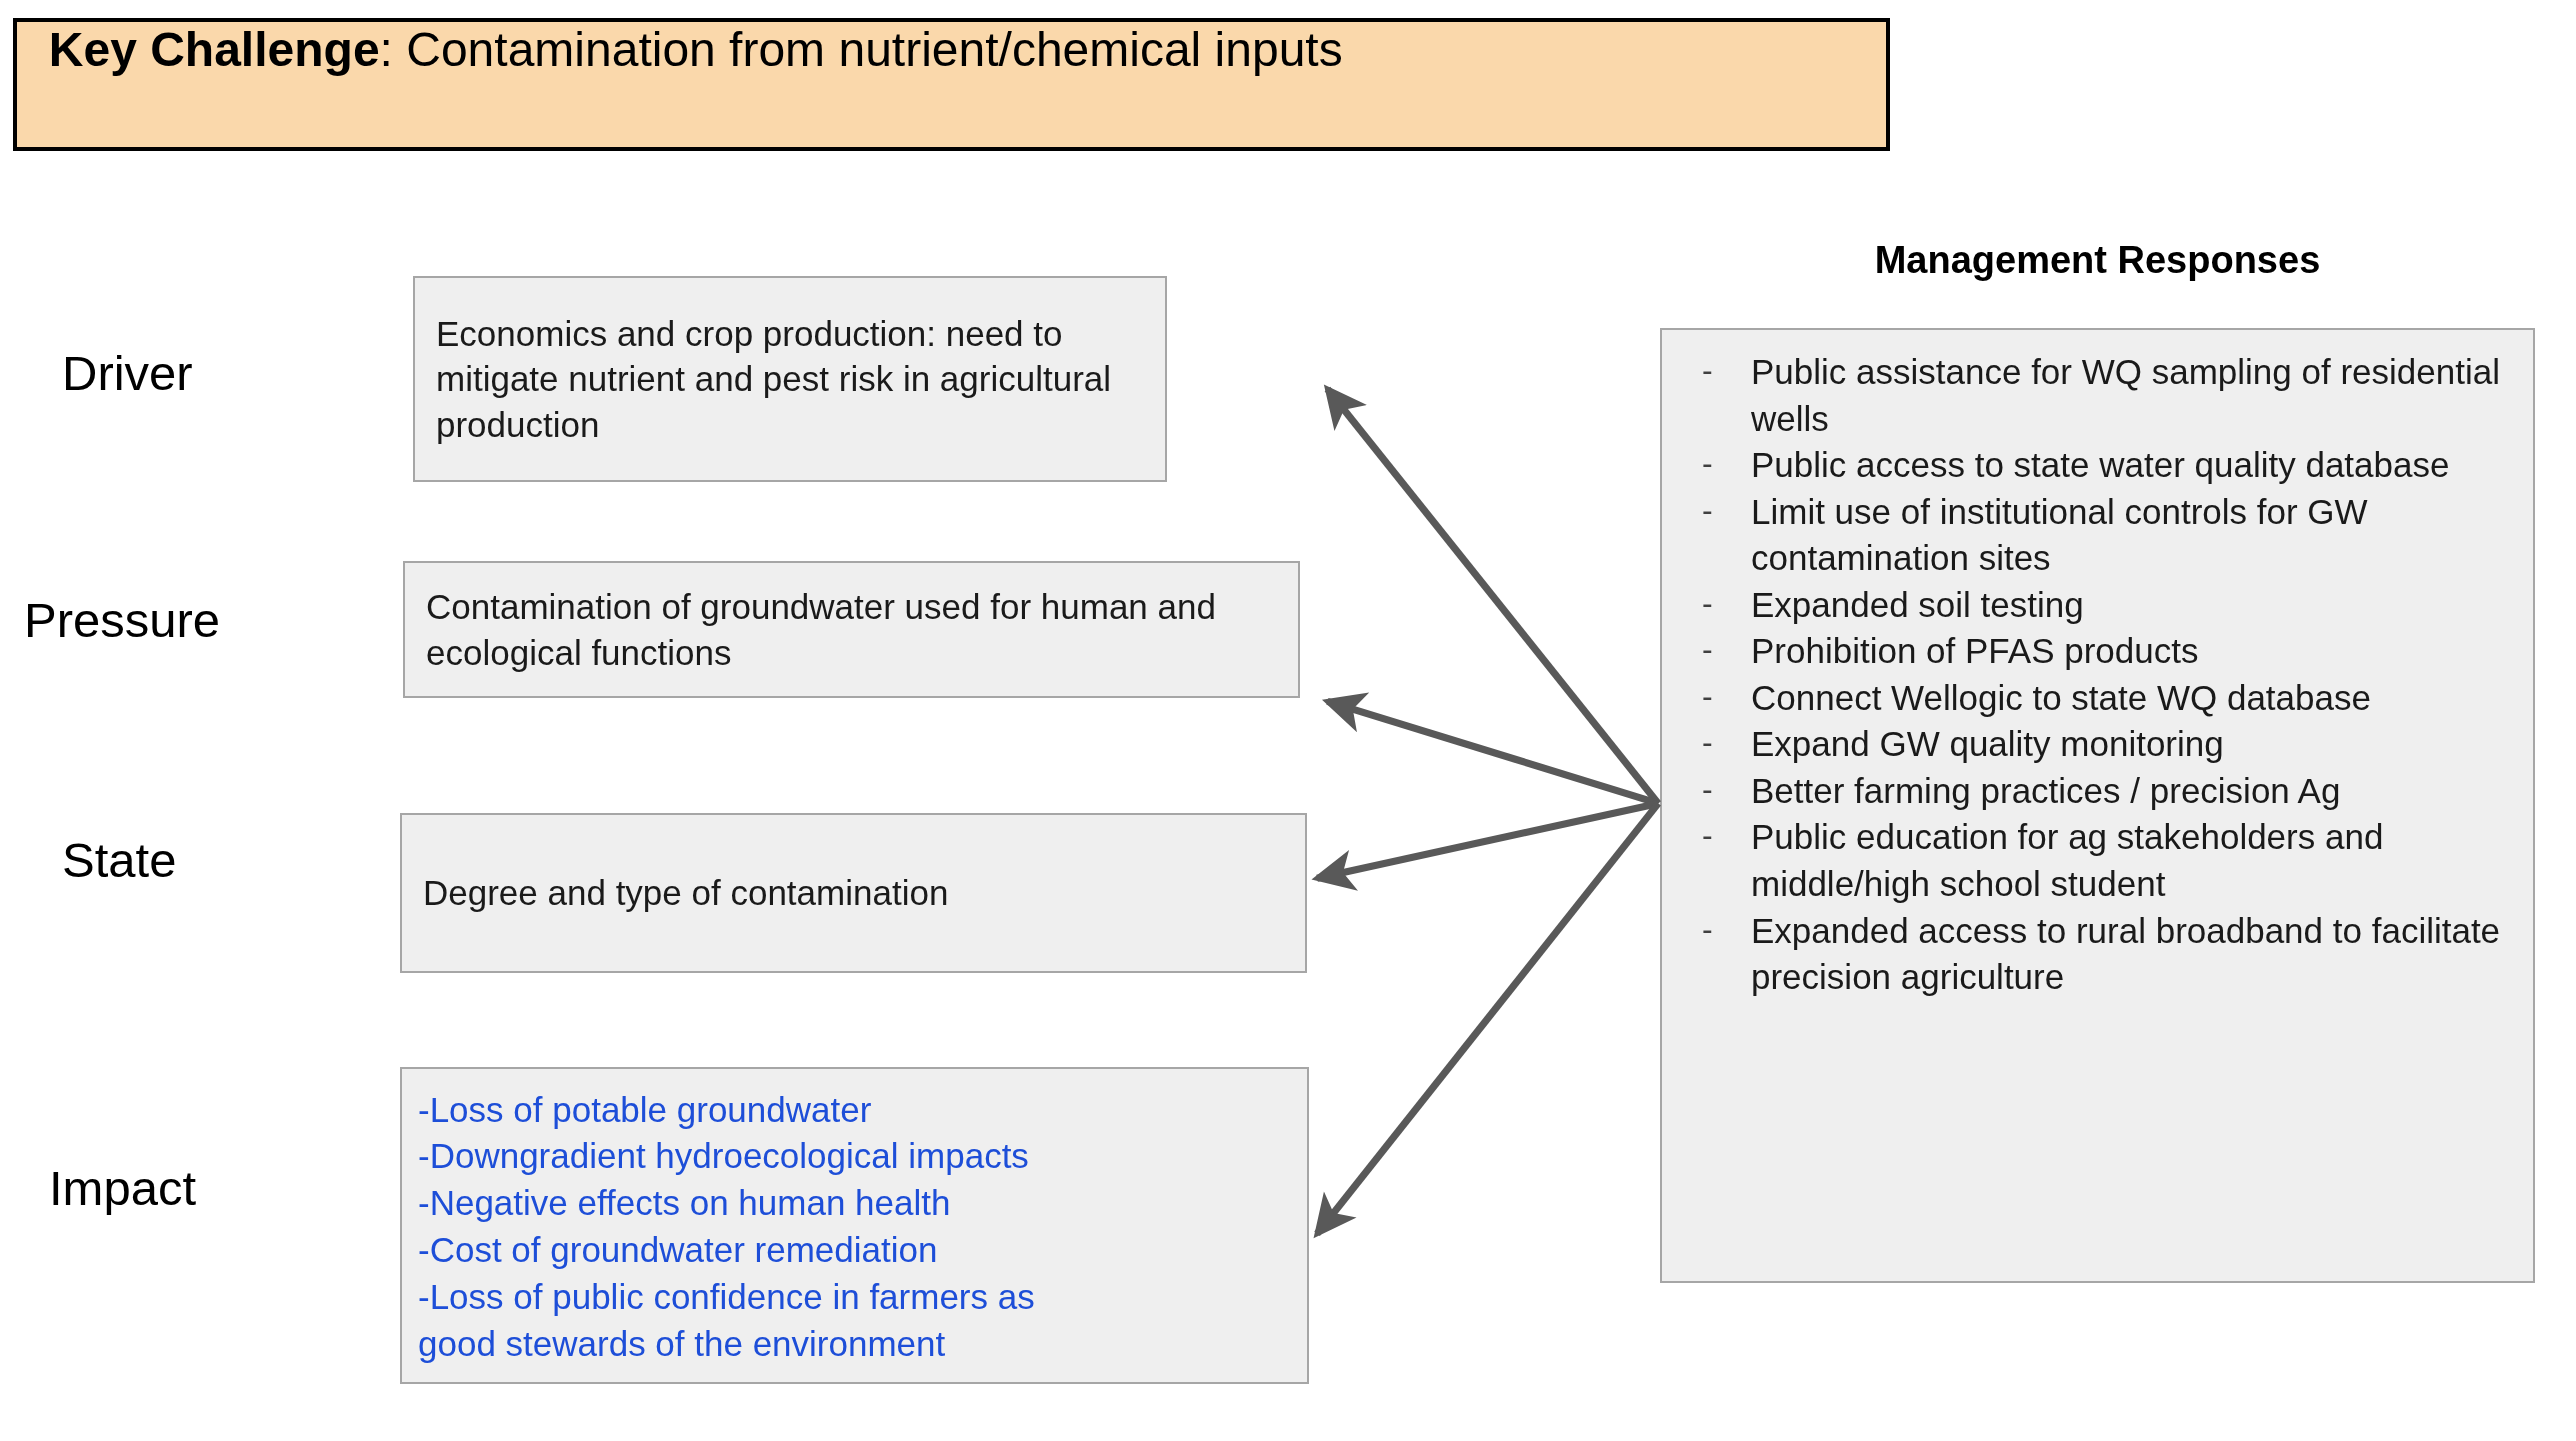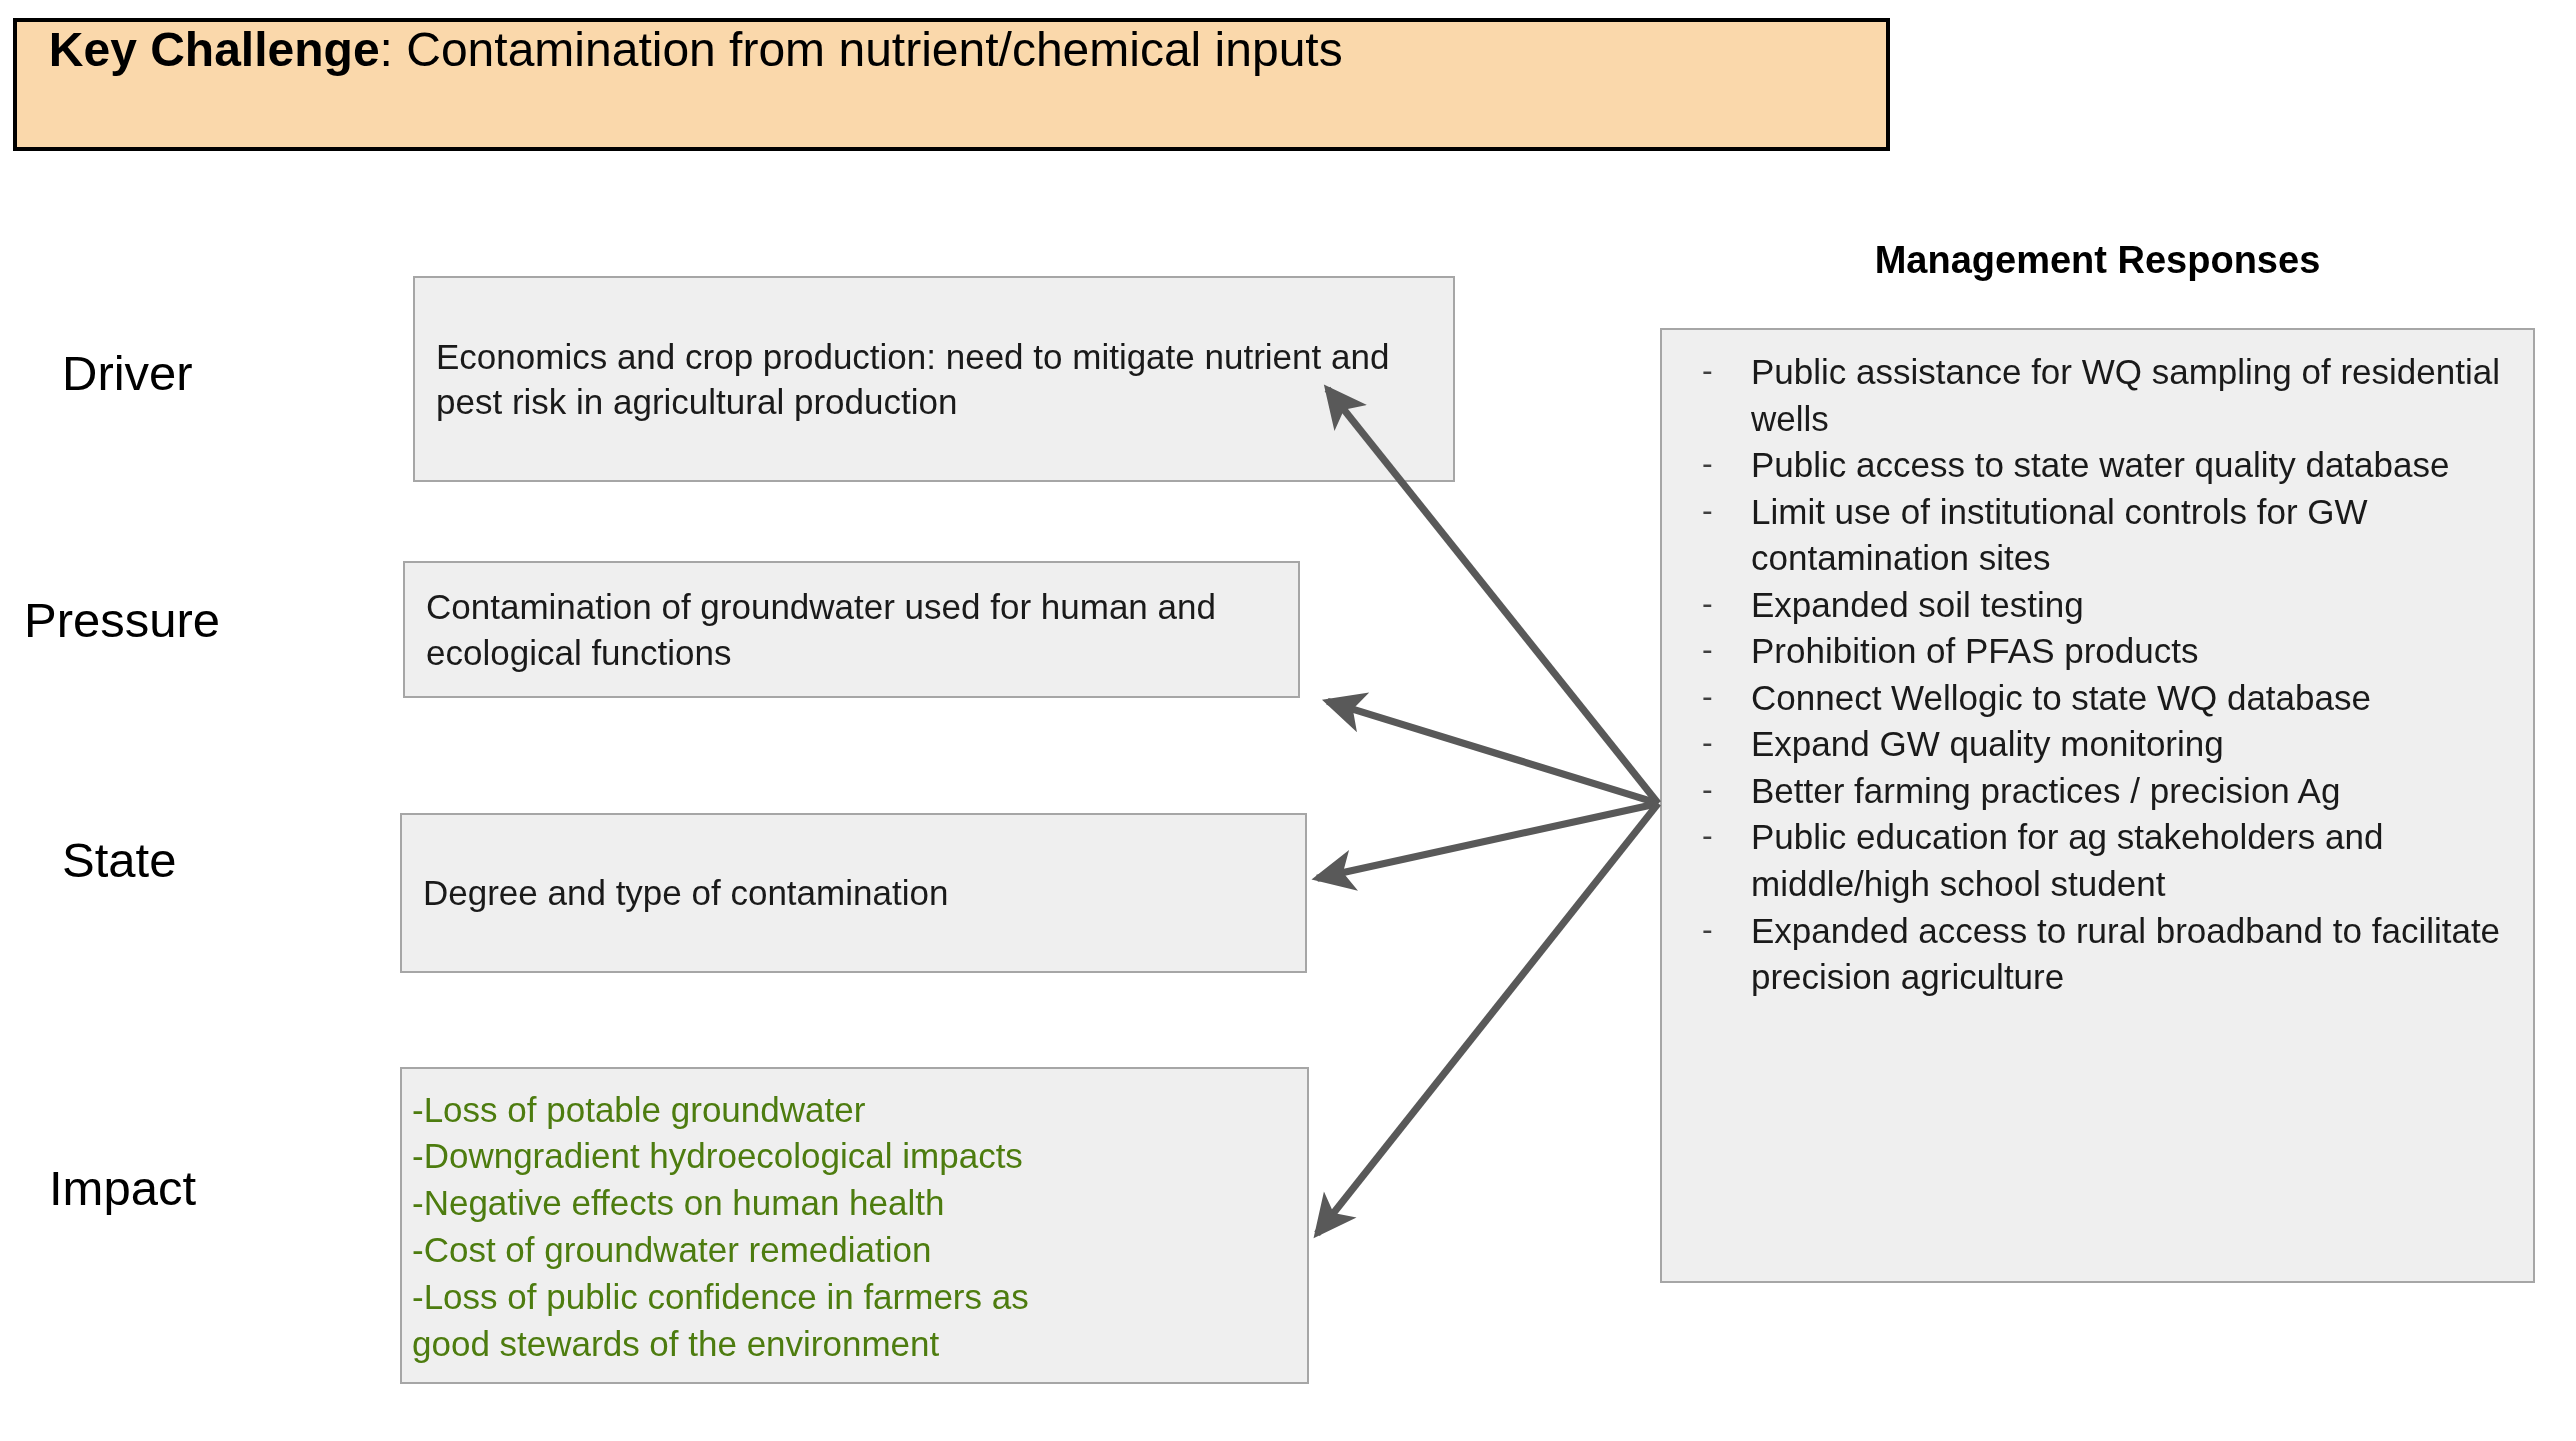--- a/index.html
+++ b/index.html
@@ -64,26 +64,26 @@
   }
   .content-box .box-text {
     padding: 0 21px;
     font-size: 35px;
     line-height: 1.30;
     color: #1a1a1a;
   }
   .content-box .box-line {
     font-size: 35px;
     line-height: 1.34;
-    color: #4d7c0f;
-    padding: 0 10px;
-    white-space: nowrap;
-  }
-
-  #box-driver   { left: 413px; top: 276px;  width: 1042px; height: 206px; }
+    color: #1d4ed8;
+    padding: 0 16px;
+    white-space: nowrap;
+  }
+
+  #box-driver   { left: 413px; top: 276px;  width: 754px; height: 206px; }
   #box-pressure { left: 403px; top: 561px;  width: 897px; height: 137px; }
   #box-state    { left: 400px; top: 813px; width: 907px; height: 160px; }
   #box-impact   { left: 400px; top: 1067px; width: 909px; height: 317px;
                   justify-content: flex-start; padding-top: 17.5px; }
 
   
   #mgmt-title {
     position: absolute;
     left: 1660px;
     top: 239px;

